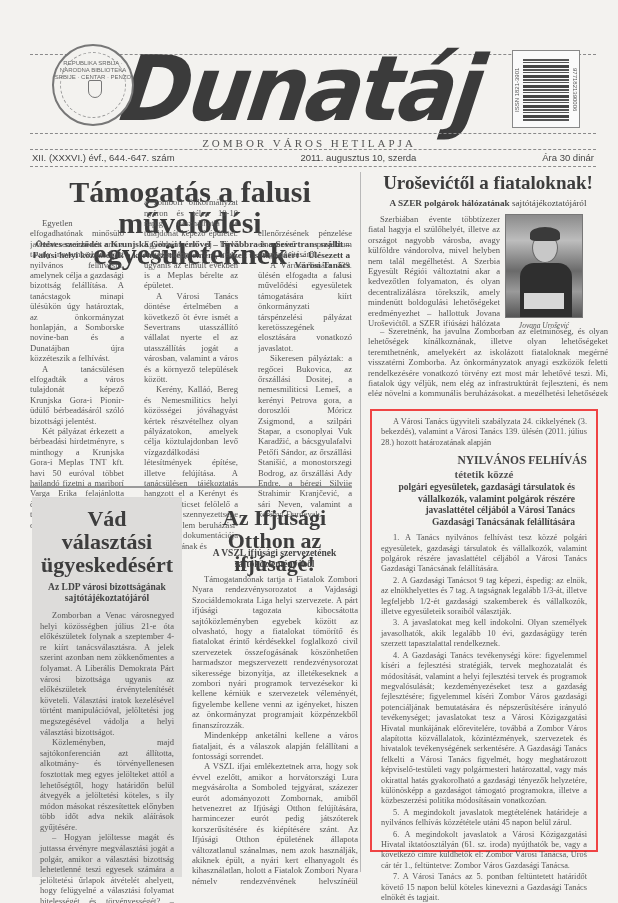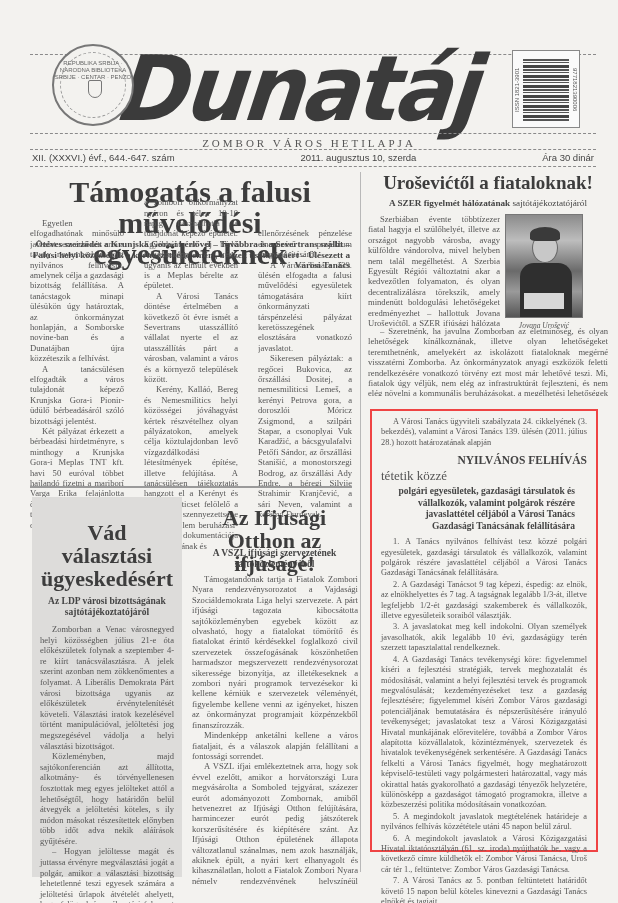--- a/index.html
+++ b/index.html
@@ -44,21 +44,21 @@
                font-weight: bold; font-size: 30px; line-height: 31px; color: #3d3d3d; }
   .main-deck { position: absolute; left: 30px; top: 239px; width: 320px; text-align: right; font-weight: bold;
                font-size: 9.2px; line-height: 10.5px; color: #444; }
   .main-cols { position: absolute; left: 30px; top: 270px; width: 322px; height: 208px; display: flex; gap: 20px; align-items: center; }
   .main-cols .col-text { flex: 1; overflow: hidden; }
 
   .hsep { position: absolute; border-top: 2px solid #9a9a9a; }
   .vsep { position: absolute; border-left: 1px solid #b8b8b8; }
 
   
-  .vad-box { position: absolute; left: 32px; top: 497px; width: 150px; height: 380px; background: #dddcda; padding: 20px 8px; }
+  .vad-box { position: absolute; left: 32px; top: 497px; width: 150px; height: 380px; background: #dddcda; padding: 6px 8px; }
   .vad-head { text-align: center; font-weight: bold; font-size: 22px; line-height: 23px; color: #3d3d3d; margin-top: 4px; }
   .vad-deck { text-align: center; font-weight: bold; font-size: 9.5px; line-height: 11px; color: #444; margin: 6px 0 6px; }
   .vad-box .col-text { font-size: 8.5px; line-height: 10.6px; }
 
   
   .ifj-head { position: absolute; left: 192px; top: 506px; width: 165px; text-align: center; font-weight: bold; font-size: 22px;
               line-height: 23px; color: #3d3d3d; }
   .ifj-deck { position: absolute; left: 192px; top: 548px; width: 165px; text-align: center; font-weight: bold; font-size: 9.5px;
               line-height: 11px; color: #444; }
   .ifj-body { position: absolute; left: 192px; top: 574px; width: 166px; height: 310px; overflow: hidden; }
@@ -75,21 +75,21 @@
   .photo .body { position: absolute; left: 14px; top: 48px; width: 52px; height: 56px; border-radius: 14px 14px 0 0; background: #2f2f2f; }
   .photo .paper { position: absolute; left: 18px; top: 78px; width: 40px; height: 16px; background: #d8d8d8; }
   .caption { position: absolute; left: 505px; top: 321px; width: 78px; text-align: center; font-style: italic; font-size: 7.5px; color: #555; }
   .leh-body1 { position: absolute; left: 368px; top: 214px; width: 132px; height: 112px; overflow: hidden; }
   .leh-body2 { position: absolute; left: 368px; top: 326px; width: 240px; height: 70px; overflow: hidden; }
 
   
   .notice { position: absolute; left: 370px; top: 409px; width: 228px; height: 443px; border: 2px solid #ef4444; padding: 6px 9px; }
   .notice .col-text { font-size: 8.3px; line-height: 10.4px; }
   .notice-title { text-align: right; font-weight: bold; font-size: 11.5px; color: #444; margin: 6px 0 2px; }
-  .notice-sub { text-align: left; font-weight: normal; font-size: 13px; color: #555; }
+  .notice-sub { text-align: center; font-weight: bold; font-size: 11px; color: #555; }
   .notice-purpose { text-align: right; font-weight: bold; font-size: 9.5px; line-height: 11.5px; color: #444; margin: 2px 12px 5px; }
   .notice p { margin-bottom: 1px; }
 </style>
 </head>
 <body>
 
 <div class="page">
 
   <div class="dotline" style="top:54px;"></div>
   <div class="seal">
@@ -116,21 +116,21 @@
   <div class="main-deck">Ötéves szerződés a Krunjska Gora-i bérlővel – Továbbra is a Severtrans szállít – Falusi helyi közösségek a környezetvédelemért, a vizek tisztaságáért – Ülésezett a Városi Tanács</div>
   <div class="main-cols">
     <div class="col-text">
       <p>Egyetlen elfogadhatónak minősülő javaslat sem érkezett arra a tavaly novemberben kiírt nyilvános felhívásra, amelynek célja a gazdasági bizottság felállítása. A tanácstagok minapi ülésükön úgy határoztak, az önkormányzat honlapján, a Somborske novine-ban és a Dunatájban újra közzéteszik a felhívást.</p>
       <p>A tanácsülésen elfogadták a város tulajdonát képező Krunjska Gora-i Pionir-üdülő bérbeadásáról szóló bizottsági jelentést.</p>
       <p>Két pályázat érkezett a bérbeadási hirdetményre, s minthogy a Krunjska Gora-i Meplas TNT kft. havi 50 euróval többet hajlandó fizetni a mariborí Varga Erika felajánlotta összegnél, a jobb ajánlatot tevő vállalat mellett döntöttek a tanácstagok.</p>
 
     </div>
     <div class="col-text">
       <p class="noind">a zombori önkormányzat nyáron és télen 10-10 napig használhatja a tulajdonát képező épületet. Egyébként az új bérlő tulajdonképp a régi, ugyanis az elmúlt években is a Meplas bérelte az épületet.</p>
-      <p>A Városi Tanács döntése értelmében a következő öt évre ismét a Severtrans utasszállító vállalat nyerte el az utasszállítás párt a városban, valamint a város és a környező települések között.</p>
+      <p>A Városi Tanács döntése értelmében a következő öt évre ismét a Severtrans utasszállító vállalat nyerte el az utasszállítás jogát a városban, valamint a város és a környező települések között.</p>
       <p>Kerény, Kalláó, Bereg és Nemesmilitics helyi közösségei jóváhagyást kértek részvételhez olyan pályázatokon, amelyek célja köztulajdonban levő vízgazdálkodási létesítmények építése, illetve felújítása. A tanácsülésen tájékoztatás hangzott el a Kerényt és Nemesmiliticset felölelő a vizek szennyezettsége elleni védelem beruházási-műszaki dokumentációja kidolgozásának és</p>
     </div>
     <div class="col-text">
       <p class="noind">ellenőrzésének pénzelése elnevezésű projektum megvalósításáról.</p>
       <p>A Városi Tanács 139. ülésén elfogadta a falusi művelődési egyesületek támogatására kiírt önkormányzati társpénzelési pályázat keretösszegének elosztására vonatkozó javaslatot.</p>
       <p>Sikeresen pályáztak: a regőcei Bukovica, az őrszállási Dositej, a nemesmiliticsi Lemeš, a kerényi Petrova gora, a doroszlói Móricz Zsigmond, a szilpári Stapar, a csonoplyai Vuk Karadžić, a bácsgyulafalvi Petőfi Sándor, az őrszállási Stanišić, a monostorszegi Bodrog, az őrszállási Ady Endre, a béregi Silvije Strahimir Kranjčević, a sári Neven, valamint a kerényi Đurđevak.</p>
 
     </div>
   </div>
 
@@ -152,21 +152,21 @@
   <div class="ifj-deck">A VSZL ifjúsági szervezetének sajtóközleményéből</div>
   <div class="ifj-body col-text">
     <p>Támogatandónak tartja a Fiatalok Zombori Nyara rendezvénysorozatot a Vajdasági Szociáldemokrata Liga helyi szervezete. A párt ifjúsági tagozata kibocsátotta sajtóközleményben egyebek között az olvasható, hogy a fiatalokat tömörítő és fiatalokat érintő kérdésekkel foglalkozó civil szervezetek összefogásának köszönhetően harmadszor megszervezett rendezvénysorozat sikeressége bizonyítja, az illetékeseknek a zombori nyári programok tervezésekor ki kellene kérniük e szervezetek véleményét, figyelembe kellene venni az igényeket, hiszen az önkormányzat programjait közpénzekből finanszírozzák.</p>
     <p>Mindenképp anketálni kellene a város fiataljait, és a válaszok alapján felállítani a fontossági sorrendet.</p>
     <p>A VSZL ifjai emlékeztetnek arra, hogy sok évvel ezelőtt, amikor a horvátországi Lura megvásárolta a Somboled tejgyárat, százezer eurót adományozott Zombornak, amiből hetvenezret az Ifjúsági Otthon felújítására, harmincezer eurót pedig játszóterek korszerűsítésére és kiépítésére szánt. Az Ifjúsági Otthon épületének állapota változatlanul szánalmas, nem azok használják, akiknek épült, a nyári kert elhanyagolt és kihasználatlan, holott a Fiatalok Zombori Nyara némely rendezvényének helyszínéül szolgálhatna.</p>
 
   </div>
 
   <div class="leh-head">Uroševićtől a fiataloknak!</div>
   <div class="leh-deck">
-    <b>A SZER figyelmét hálózatának</b><span> sajtótájékoztatójáról</span>
+    <b>A SZER polgárok hálózatának</b><span> sajtótájékoztatójáról</span>
   </div>
   <div class="leh-body1 col-text">
     <p>Szerbiában évente többtízezer fiatal hagyja el szülőhelyét, illetve az országot nagyobb városba, avagy külföldre vándorolva, mivel helyben nem talál megélhetést. A Szerbia Egyesült Régiói változtatni akar a kedvezőtlen folyamaton, és olyan decentralizálásra törekszik, amely mindenütt boldogulási lehetőségeket eredményezhet – hallottuk Jovana Uroševićtől, a SZER ifjúsági hálózata tanácsának tagjától a múlt szerdán tartott utcai sajtótájékoztatón.</p>
   </div>
   <div class="photo">
     <div class="body"></div>
     <div class="head"></div>
     <div class="hair"></div>
     <div class="paper"></div>
   </div>

